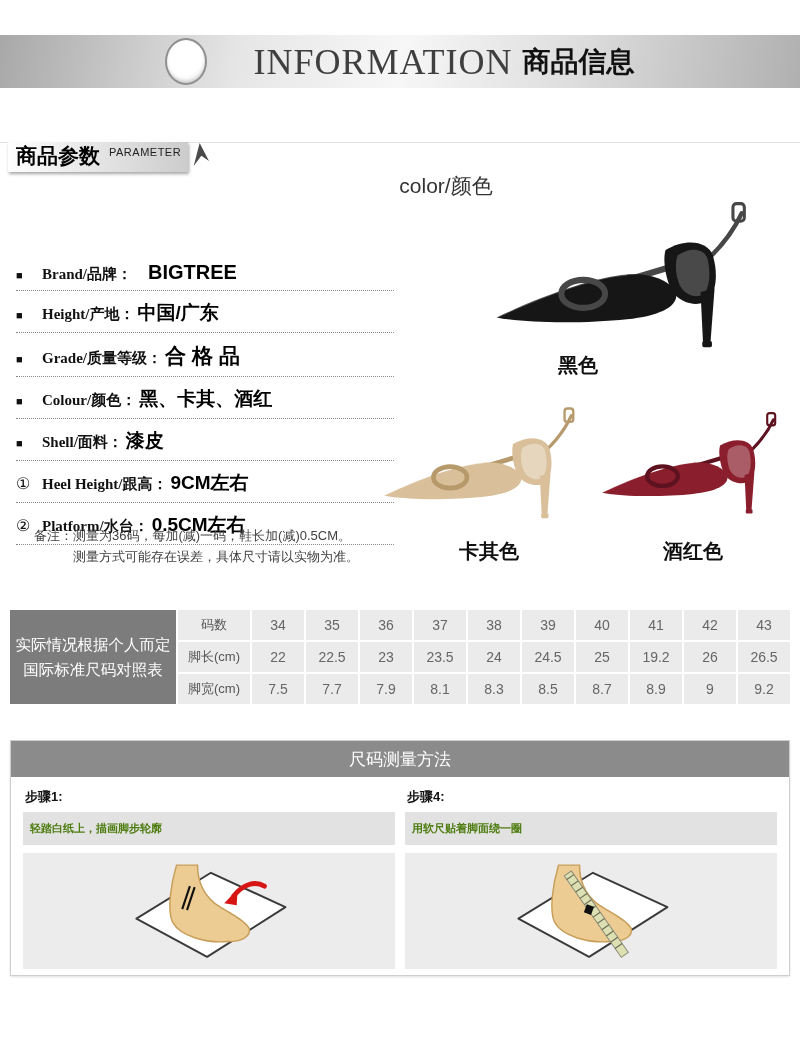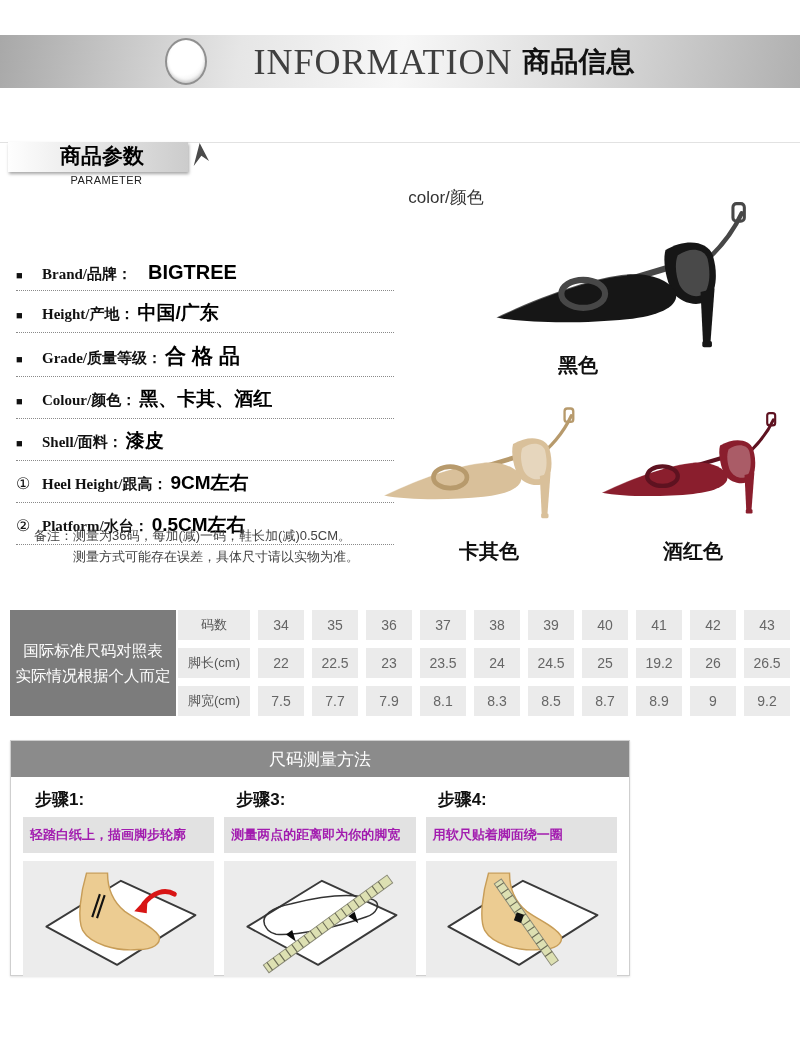--- a/index.html
+++ b/index.html
@@ -13,29 +13,29 @@
   .banner-circle { width:42px; height:47px; border-radius:50%;
     background:radial-gradient(circle at 40% 35%, #ffffff 55%, #e2e2e2);
     border:2px solid #909090; box-shadow:inset 0 -2px 3px rgba(0,0,0,.15); margin-right:6px; }
   .banner-en { font-family:"Liberation Serif", serif; font-size:36px; color:#3f3f3f; letter-spacing:1px;margin-left:40px; }
   .banner-cn { font-size:28px; font-weight:bold; color:#111; margin-left:10px; }
 
   
   .hairline { position:absolute; top:142px; left:0; width:800px; height:1px; background:#e2e2e2; }
   .param-ribbon { position:absolute; top:142px; left:8px; width:180px; height:30px;
     background:linear-gradient(to right,#fefefe,#cccccc); box-shadow:1px 2px 3px rgba(0,0,0,.35);
-    display:flex; align-items:center; padding-left:8px;flex-direction:column; }
+    display:flex; padding-left:8px; }
   .param-cn { font-size:21px; font-weight:bold; color:#000; }
   .param-en { font-size:11px; color:#222; margin-left:9px; letter-spacing:.5px; margin-top:4px; }
   .ribbon-arrow { position:absolute; top:143px; left:192px; width:17px; height:23px;
     background:#4a4a4a; clip-path:polygon(10% 100%, 45% 0, 100% 78%, 55% 55%); }
 
   
-  .color-title { position:absolute; top:186px; left:92px; width:708px; text-align:center;
-    font-size:17px; color:#333; }
+  .color-title { position:absolute; top:172px; left:92px; width:708px; text-align:center;
+    font-size:21px; color:#333; }
 
   
   .param-list { position:absolute; top:252px; left:16px; width:378px; }
   .param-item { display:flex; align-items:baseline; padding:9px 0 6px 0; border-bottom:1px dotted #8a8a8a; }
   .bullet { width:26px; font-size:11px; color:#111; flex:0 0 26px; }
   .param-item:nth-child(n+6) .bullet { font-size:16px; }
   .param-label { font-family:"Liberation Serif", serif; font-weight:bold; font-size:15px; color:#111; white-space:nowrap; }
   .param-value { font-weight:bold; font-size:19px; color:#000; margin-left:3px; white-space:nowrap; }
   .param-item:nth-child(1) .param-value { margin-left:16px; font-size:20px; }
   .param-item:nth-child(3) .param-value { letter-spacing:6px; font-size:21px; }
@@ -53,35 +53,35 @@
   .shoe-wine  { top:392px; left:600px; width:196px; height:142px; }
   .shoe-label { position:absolute; font-size:20px; font-weight:bold; color:#111; text-align:center; }
   .label-black { top:352px; left:478px; width:200px; }
   .label-khaki { top:538px; left:382px; width:214px; }
   .label-wine  { top:538px; left:600px; width:186px; }
 
   
   .size-table { position:absolute; top:610px; left:10px; width:780px; display:flex; gap:2px; }
   .side-box { width:166px; background:#7c7c7c; color:#fff; display:flex; flex-direction:column;
     justify-content:center; align-items:center; font-size:15.5px; line-height:25px; }
-  .grid { flex:1; display:grid; grid-template-columns:72px repeat(10,1fr); grid-auto-rows:30px; gap:8px; }
+  .grid { flex:1; display:grid; grid-template-columns:72px repeat(10,1fr); grid-auto-rows:30px; gap:2px; }
   .cell { background:#ebebeb; display:flex; align-items:center; justify-content:center;
     font-size:14px; color:#666; }
   .cell.rowhead { font-size:13px; color:#555; }
 
   
-  .measure-box { position:absolute; top:740px; left:10px; width:620px; height:236px;
+  .measure-box { position:absolute; top:740px; left:10px; width:780px; height:236px;
     border:1px solid #cfcfcf; background:#fff; box-shadow:0 1px 2px rgba(0,0,0,.12); }
   .measure-title { height:36px; background:#8b8b8b; color:#fff; font-size:17px;
     display:flex; align-items:center; justify-content:center; }
   .steps { display:flex; gap:10px; padding:8px 12px 0 12px; }
   .step { flex:1; min-width:0; }
-  .step-label { font-size:17px; font-weight:bold; color:#111; margin:3px 0 6px 12px; }
-  .step-card { background:#e2e2e2; padding:9px 0 9px 7px; font-size:13px; font-weight:bold;
-    color:#a21caf; white-space:nowrap; overflow:hidden; }
+  .step-label { font-size:13px; font-weight:bold; color:#111; margin:3px 0 6px 2px; }
+  .step-card { background:#e2e2e2; padding:9px 0 9px 7px; font-size:11px; font-weight:bold;
+    color:#4d7c0f; white-space:nowrap; overflow:hidden; }
   .step-ill { margin-top:8px; background:#ececec; height:116px; display:flex;
     align-items:center; justify-content:center; }
   .step-ill svg { width:172px; height:110px; }
 </style>
 </head>
 <body>
 
 <div class="page">
 
   <div class="info-banner">
@@ -201,22 +201,22 @@
       <path d="M3,141 C60,114 116,95 152,92" stroke="#ffffff" stroke-width="2" fill="none" opacity="0.3"></path>
       <g style="color: rgb(94, 18, 32);">
         <ellipse cx="102" cy="114" rx="25" ry="16" fill="none" stroke="currentColor" stroke-width="7"></ellipse>
       </g>
     </svg>
   </div>
   <div class="shoe-label label-wine">酒红色</div>
 
   <div class="size-table">
     <div class="side-box">
+      <span>实际情况根据个人而定</span>
       <span>国际标准尺码对照表</span>
-      <span>实际情况根据个人而定</span>
     </div>
     <div class="grid">
         <div class="cell rowhead">码数</div>
         <div class="cell">34</div>
         <div class="cell">35</div>
         <div class="cell">36</div>
         <div class="cell">37</div>
         <div class="cell">38</div>
         <div class="cell">39</div>
         <div class="cell">40</div>
@@ -260,36 +260,20 @@
             <polygon points="14,64 92,16 170,52 88,104" fill="#ffffff" stroke="#3a3a3a" stroke-width="2" stroke-linejoin="round"></polygon>
             <path d="M56,8 L78,8 C78,24 84,38 96,48 C110,58 126,64 132,74 C134,82 126,88 110,88 C86,90 60,82 52,68 C46,56 50,28 56,8 Z" fill="#eccc92" stroke="#c79d58" stroke-width="1.5"></path>
             <path d="M70,30 L62,54 M75,31 L67,55" stroke="#111" stroke-width="2.2"></path>
             <path d="M116,40 C126,28 138,24 148,30" stroke="#d81515" stroke-width="5" fill="none" stroke-linecap="round"></path>
             <polygon points="106,48 120,33 119,50" fill="#d81515"></polygon>
           </svg>
         </div>
       </div>
 
 
-      <div class="step">
-        <div class="step-label">步骤3:</div>
-        <div class="step-card">测量两点的距离即为你的脚宽</div>
-        <div class="step-ill">
-          <svg viewBox="0 0 180 112">
-            <polygon points="14,64 92,16 170,52 88,104" fill="#ffffff" stroke="#3a3a3a" stroke-width="2" stroke-linejoin="round"></polygon>
-            <path d="M32,62 C28,52 40,44 60,40 C92,32 126,28 146,36 C154,40 150,50 138,54 C110,64 64,74 44,72 C36,70 34,66 32,62 Z" fill="none" stroke="#333" stroke-width="1.6"></path>
-            <g transform="rotate(-36 100 60)">
-              <rect x="18" y="55" width="160" height="10" fill="#dde0b2" stroke="#8a8a77"></rect>
-              <line x1="22" y1="60" x2="174" y2="60" stroke="#6b6b55" stroke-width="10" stroke-dasharray="1.2 6.8"></line>
-              <polygon points="56,43 64,43 60,55" fill="#0a0a0a"></polygon>
-              <polygon points="120,66 128,66 124,78" fill="#0a0a0a"></polygon>
-            </g>
-          </svg>
-        </div>
-      </div>
 
       <div class="step">
         <div class="step-label">步骤4:</div>
         <div class="step-card">用软尺贴着脚面绕一圈</div>
         <div class="step-ill">
           <svg viewBox="0 0 180 112">
             <polygon points="14,64 92,16 170,52 88,104" fill="#ffffff" stroke="#3a3a3a" stroke-width="2" stroke-linejoin="round"></polygon>
             <path d="M56,8 L78,8 C78,24 84,38 96,48 C110,58 126,64 132,74 C134,82 126,88 110,88 C86,90 60,82 52,68 C46,56 50,28 56,8 Z" fill="#eccc92" stroke="#c79d58" stroke-width="1.5"></path>
             <g transform="rotate(55 94 58)">
               <rect x="44" y="53" width="104" height="9" fill="#dde0b2" stroke="#8a8a77"></rect>

